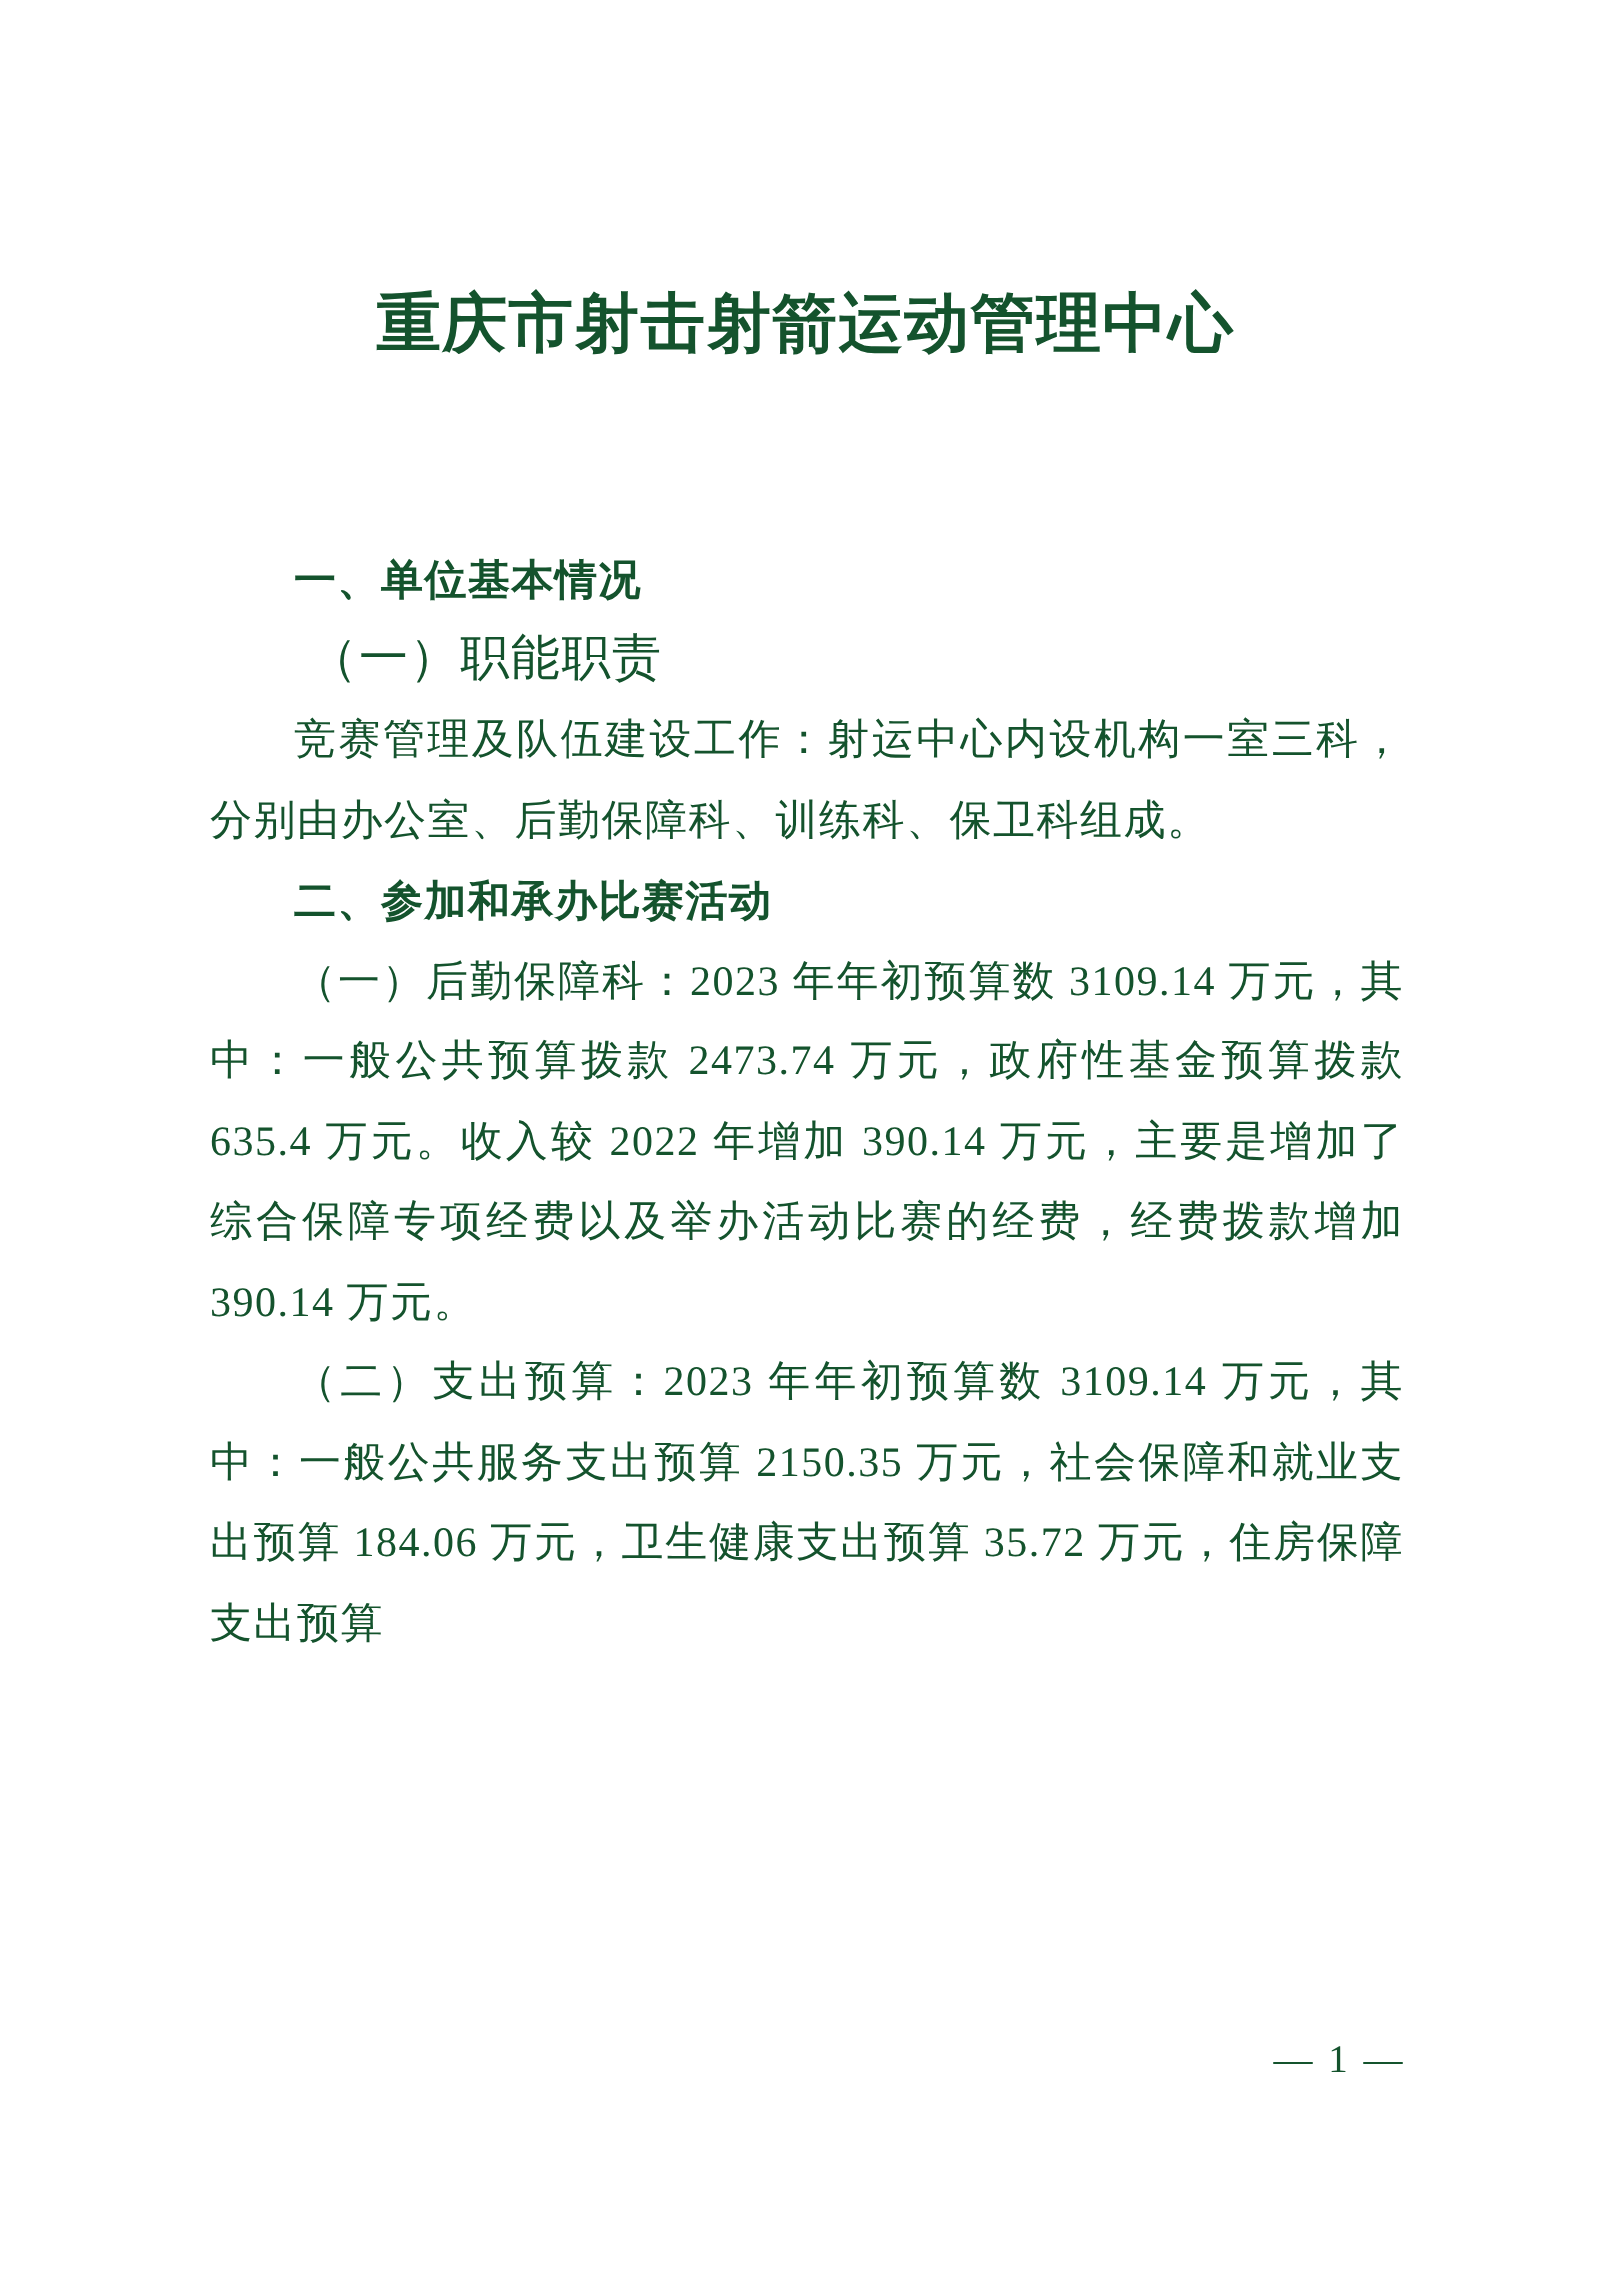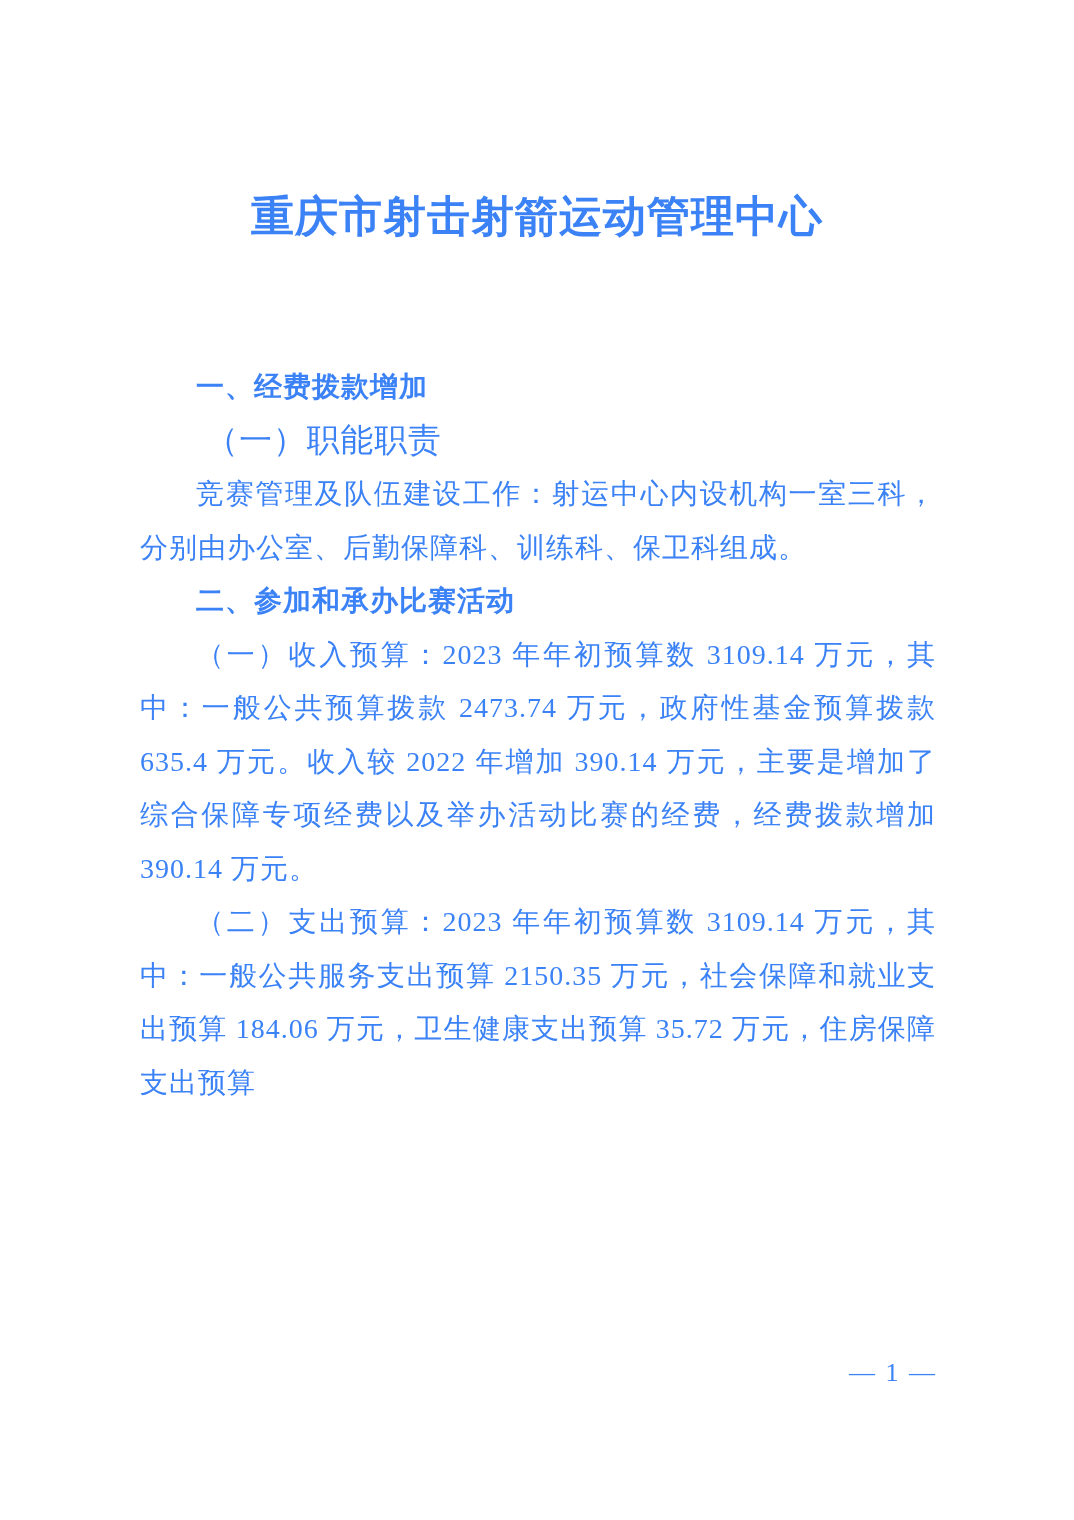--- a/index.html
+++ b/index.html
@@ -2,21 +2,21 @@
 <html><head>
 <meta charset="utf-8">
 <style>
   html, body { margin: 0; padding: 0; }
   body { background: #fff; }
   .page {
     position: relative;
     width: 1074px;
     height: 1520px;
     background: #ffffff;
-    color: #3b82f6;
+    color: #14532d;
     overflow: hidden;
     font-family: "Liberation Serif", serif;
   }
   .doc-title {
     position: absolute;
     top: 188px;
     left: 0;
     width: 100%;
     text-align: center;
     font-family: "Liberation Serif", serif;
@@ -41,21 +41,21 @@
     padding: 0;
     text-indent: 2em;
   }
   .h1 {
     font-family: "DejaVu Sans", sans-serif;
     font-weight: 700;
     font-size: 28px;
     letter-spacing: 1px;
   }
   .h2 {
-    font-family: Liberation Serif, serif;
+    font-family: Liberation Mono, monospace;
     font-weight: 400;
   }
   .para {
     font-family: "Liberation Serif", serif;
     font-weight: 400;
   }
   .kaiti {
     font-family: "Liberation Serif", serif;
   }
   .page-footer {
@@ -71,25 +71,25 @@
 </head>
 <body>
 
 <div class="page">
 
   <header class="doc-title">
     <div class="title-line">重庆市射击射箭运动管理中心</div>
   </header>
 
   <main class="doc-body">
-    <h2 class="h1">一、经费拨款增加</h2>
+    <h2 class="h1">一、单位基本情况</h2>
     <h3 class="h2">（一）职能职责</h3>
     <p class="para">竞赛管理及队伍建设工作：射运中心内设机构一室三科，分别由办公室、后勤保障科、训练科、保卫科组成。</p>
     <h2 class="h1">二、参加和承办比赛活动</h2>
-    <p class="para"><span class="kaiti">（一）收入预算：</span><span>2023 年年初预算数 3109.14 万元，其中：一般公共预算拨款 2473.74 万元，政府性基金预算拨款 635.4 万元。收入较 2022 年增加 390.14 万元，主要是增加了综合保障专项经费以及举办活动比赛的经费，经费拨款增加 390.14 万元。</span></p>
+    <p class="para"><span class="kaiti">（一）后勤保障科：</span><span>2023 年年初预算数 3109.14 万元，其中：一般公共预算拨款 2473.74 万元，政府性基金预算拨款 635.4 万元。收入较 2022 年增加 390.14 万元，主要是增加了综合保障专项经费以及举办活动比赛的经费，经费拨款增加 390.14 万元。</span></p>
     <p class="para"><span class="kaiti">（二）支出预算：</span><span>2023 年年初预算数 3109.14 万元，其中：一般公共服务支出预算 2150.35 万元，社会保障和就业支出预算 184.06 万元，卫生健康支出预算 35.72 万元，住房保障支出预算</span></p>
   </main>
 
   <footer class="page-footer">
     <span>— 1 —</span>
   </footer>
 
 </div>
 
 </body></html>

